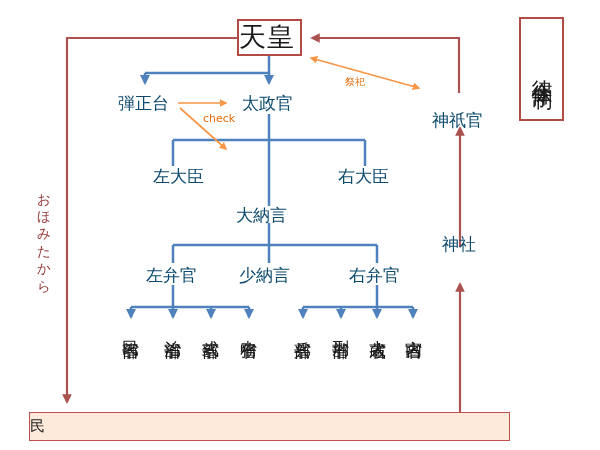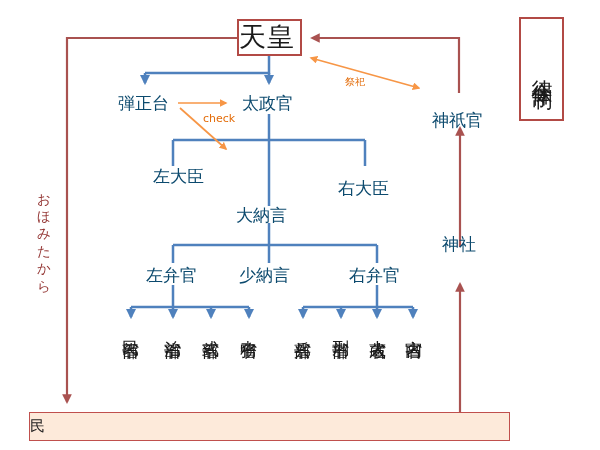--- a/index.html
+++ b/index.html
@@ -136,21 +136,21 @@
   </div>
 
   <div class="box min-box">
     <span>民</span>
   </div>
 
   <div class="label" style="left:118px;top:95px;width:56px;">弾正台</div>
   <div class="label" style="left:242px;top:95px;width:56px;">太政官</div>
   <div class="label" style="left:432px;top:95px;width:56px;margin-top:17px;">神祇官</div>
   <div class="label" style="left:153px;top:168px;width:54px;">左大臣</div>
-  <div class="label" style="left:338px;top:180px;width:54px;">右大臣</div>
+  <div class="label" style="left:338px;top:168px;width:54px;">右大臣</div>
   <div class="label" style="left:236px;top:207px;width:54px;">大納言</div>
   <div class="label" style="left:146px;top:267px;width:54px;">左弁官</div>
   <div class="label" style="left:239px;top:267px;width:54px;">少納言</div>
   <div class="label" style="left:349px;top:267px;width:54px;">右弁官</div>
   <div class="label" style="left:442px;top:236px;width:36px;">神社</div>
 
   <div class="vtext ministry" style="left:122px;">民部省</div>
   <div class="vtext ministry" style="left:164px;">治部省</div>
   <div class="vtext ministry" style="left:202px;">式部省</div>
   <div class="vtext ministry" style="left:240px;">中務省</div>

